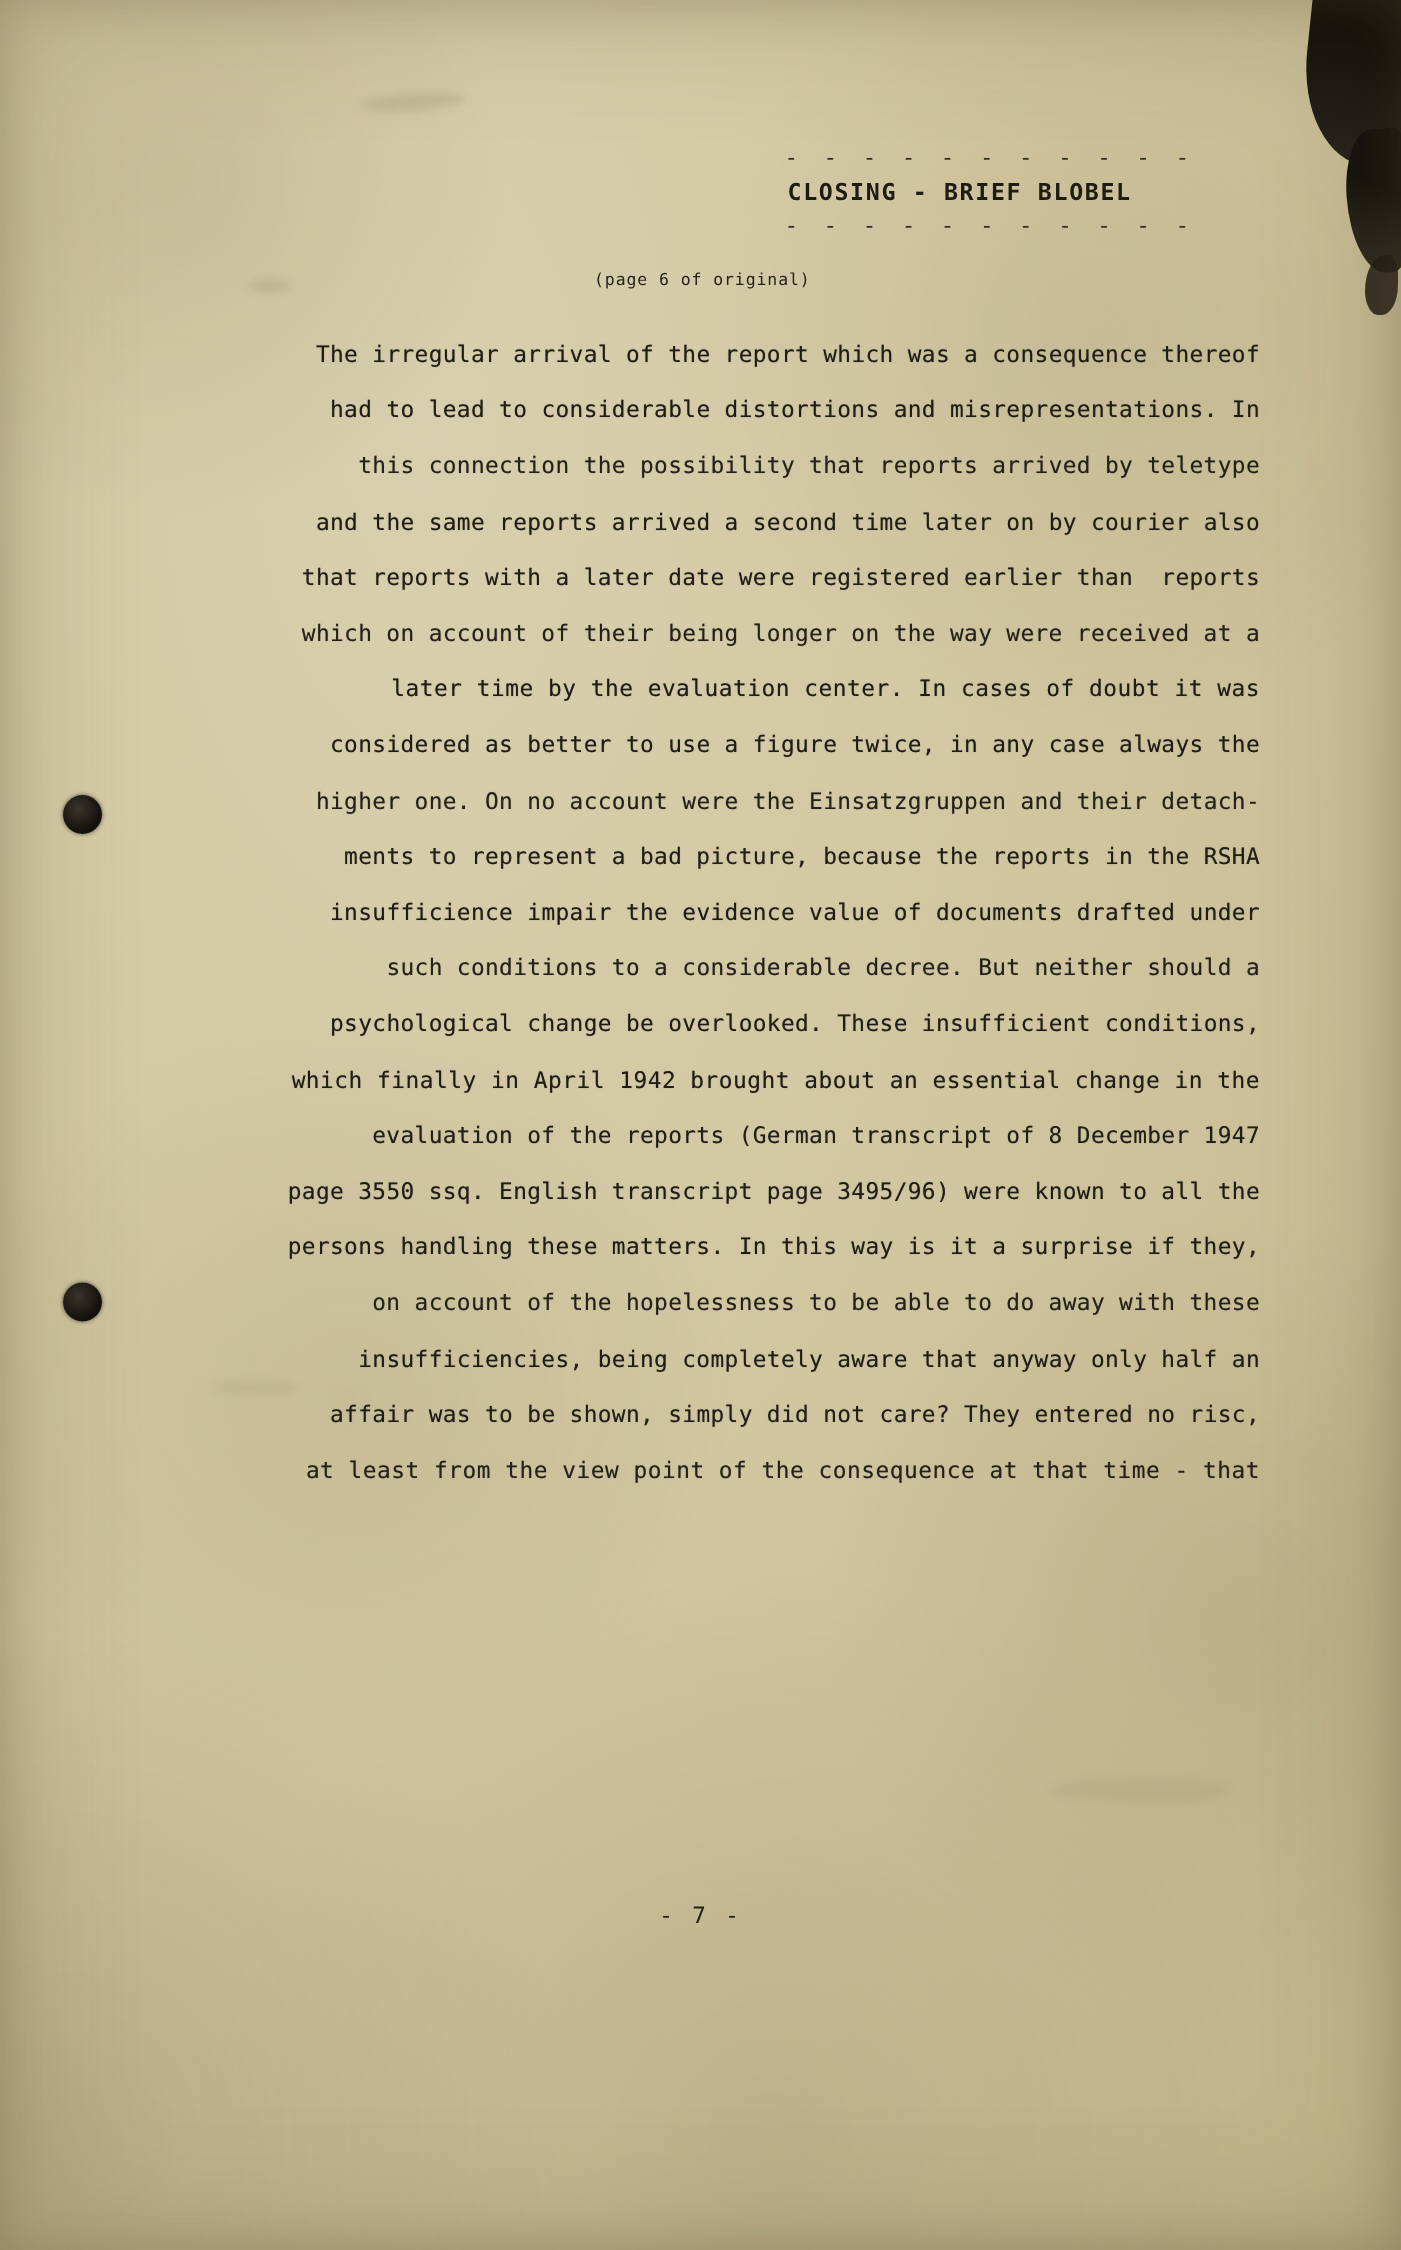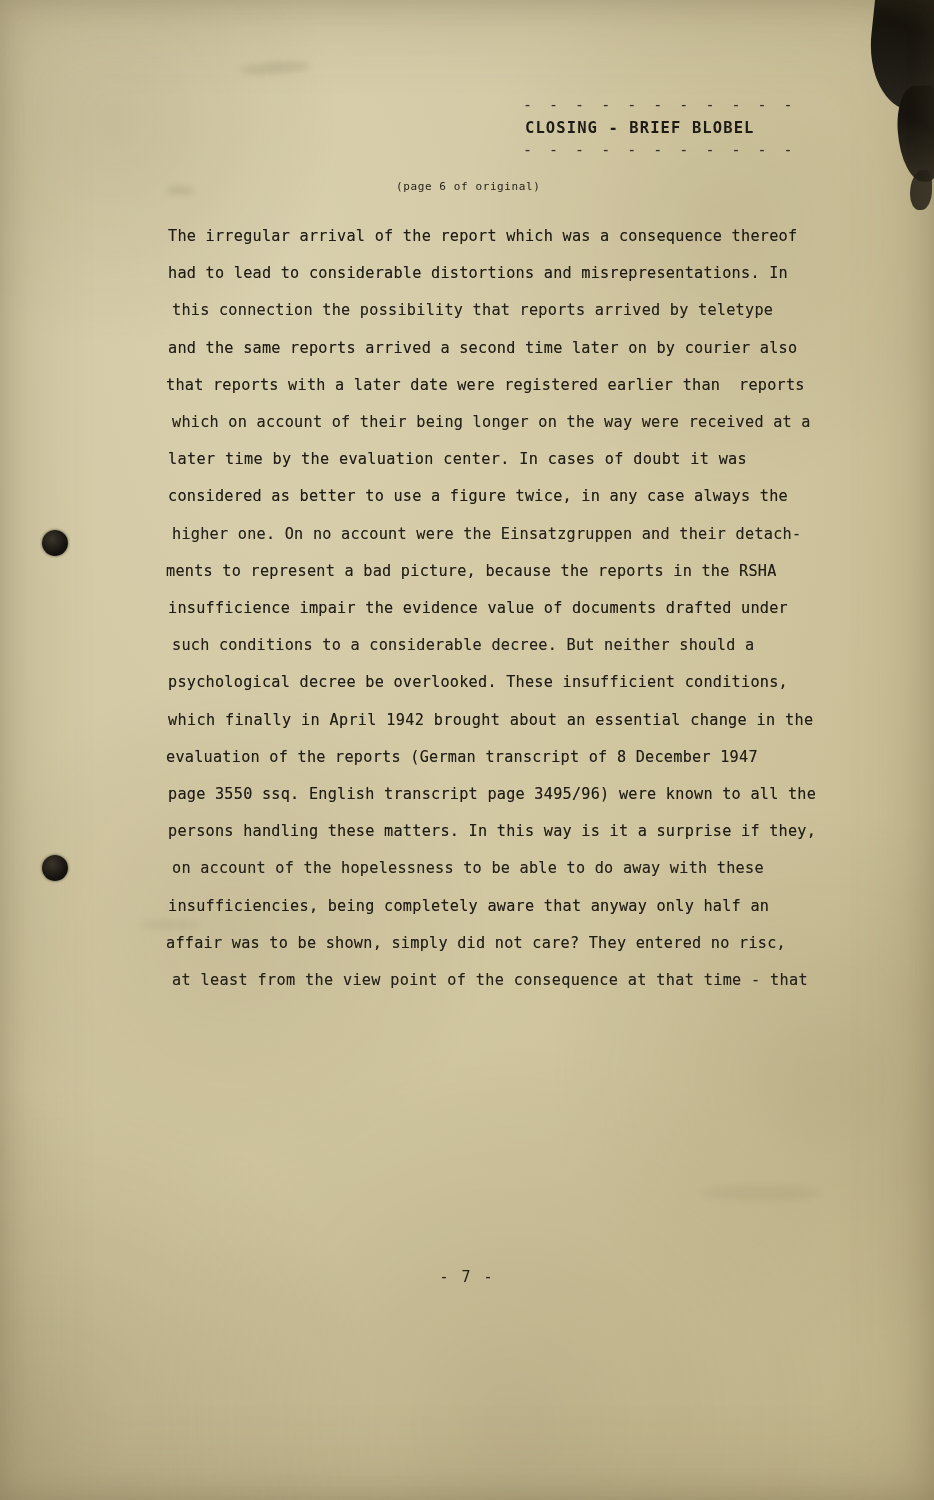--- a/index.html
+++ b/index.html
@@ -132,20 +132,21 @@
     font-size: 11px;
     letter-spacing: 0.6px;
     color: #262319;
   }
 
   #body-text {
     position: absolute;
     left: 168px;
     top: 218px;
     width: 672px;
+    text-align: right;
   }
   .line {
     font-size: 15.2px;
     line-height: 37.2px;
     letter-spacing: 0.25px;
     color: #1f1c16;
     white-space: pre;
     text-shadow: 0 0 0.6px rgba(40,35,25,0.5);
   }
   
@@ -212,21 +213,21 @@
       <div class="line">this connection the possibility that reports arrived by teletype</div>
       <div class="line">and the same reports arrived a second time later on by courier also</div>
       <div class="line">that reports with a later date were registered earlier than  reports</div>
       <div class="line">which on account of their being longer on the way were received at a</div>
       <div class="line">later time by the evaluation center. In cases of doubt it was</div>
       <div class="line">considered as better to use a figure twice, in any case always the</div>
       <div class="line">higher one. On no account were the Einsatzgruppen and their detach-</div>
       <div class="line">ments to represent a bad picture, because the reports in the RSHA</div>
       <div class="line">insufficience impair the evidence value of documents drafted under</div>
       <div class="line">such conditions to a considerable decree. But neither should a</div>
-      <div class="line">psychological decree be overlooked. These insufficient conditions,</div>
+      <div class="line">psychological change be overlooked. These insufficient conditions,</div>
       <div class="line">which finally in April 1942 brought about an essential change in the</div>
       <div class="line">evaluation of the reports (German transcript of 8 December 1947</div>
       <div class="line">page 3550 ssq. English transcript page 3495/96) were known to all the</div>
       <div class="line">persons handling these matters. In this way is it a surprise if they,</div>
       <div class="line">on account of the hopelessness to be able to do away with these</div>
       <div class="line">insufficiencies, being completely aware that anyway only half an</div>
       <div class="line">affair was to be shown, simply did not care? They entered no risc,</div>
       <div class="line">at least from the view point of the consequence at that time - that</div>
     </div>
 

